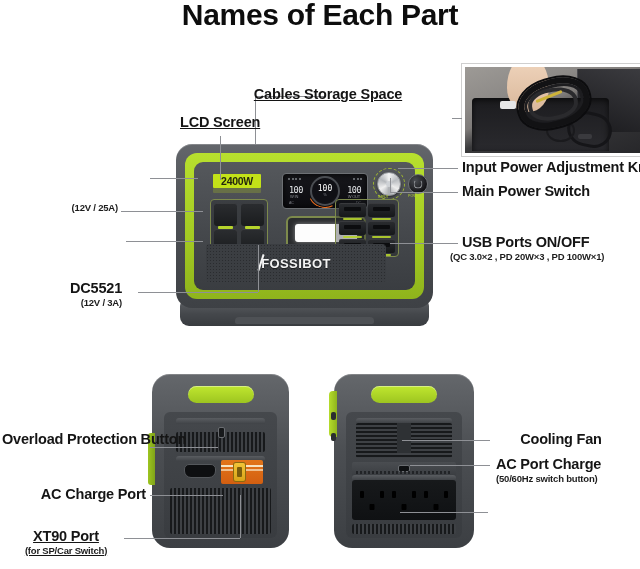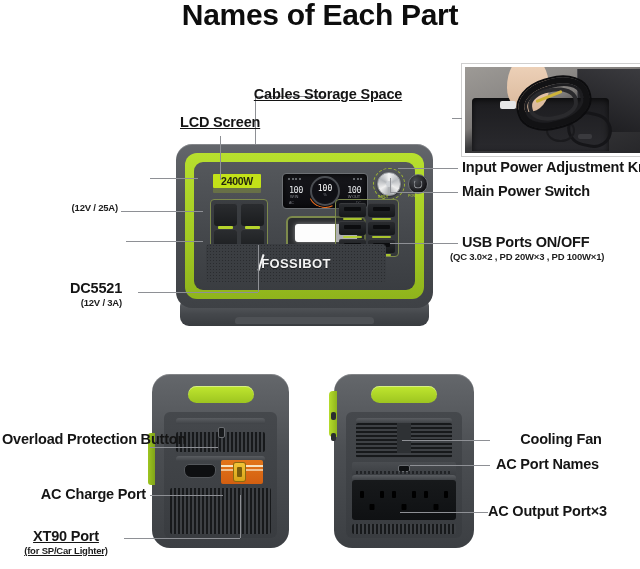--- a/index.html
+++ b/index.html
@@ -662,28 +662,26 @@
   <div class="lbl r" style="left:0;top:486px;width:146px;">
     <div class="main">AC Charge Port</div>
   </div>
 
   <div class="lbl l" style="left:2px;top:431px;width:150px;">
     <div class="main">Overload Protection Button</div>
   </div>
 
   <div class="lbl c" style="left:12px;top:528px;width:108px;">
     <div class="main">XT90 Port</div>
-    <div class="sub">(for SP/Car Lighter)</div>
+    <div class="sub">(for SP/Car Switch)</div>
   </div>
 
   <div class="lbl l" style="left:496px;top:431px;width:130px;text-align:center;">
     <div class="main">Cooling Fan</div>
   </div>
 
   <div class="lbl l" style="left:496px;top:456px;width:142px;">
-    <div class="main">AC Port Names</div>
-  </div>
-
-  <div class="lbl l" style="left:488px;top:503px;width:150px;">
-    <div class="main">AC Output Port×3</div>
-  </div>
+    <div class="main">AC Port Charge</div>
+    <div class="sub">(50/60Hz switch button)</div>
+  </div>
+
 
 </div>
 
 </body></html>

